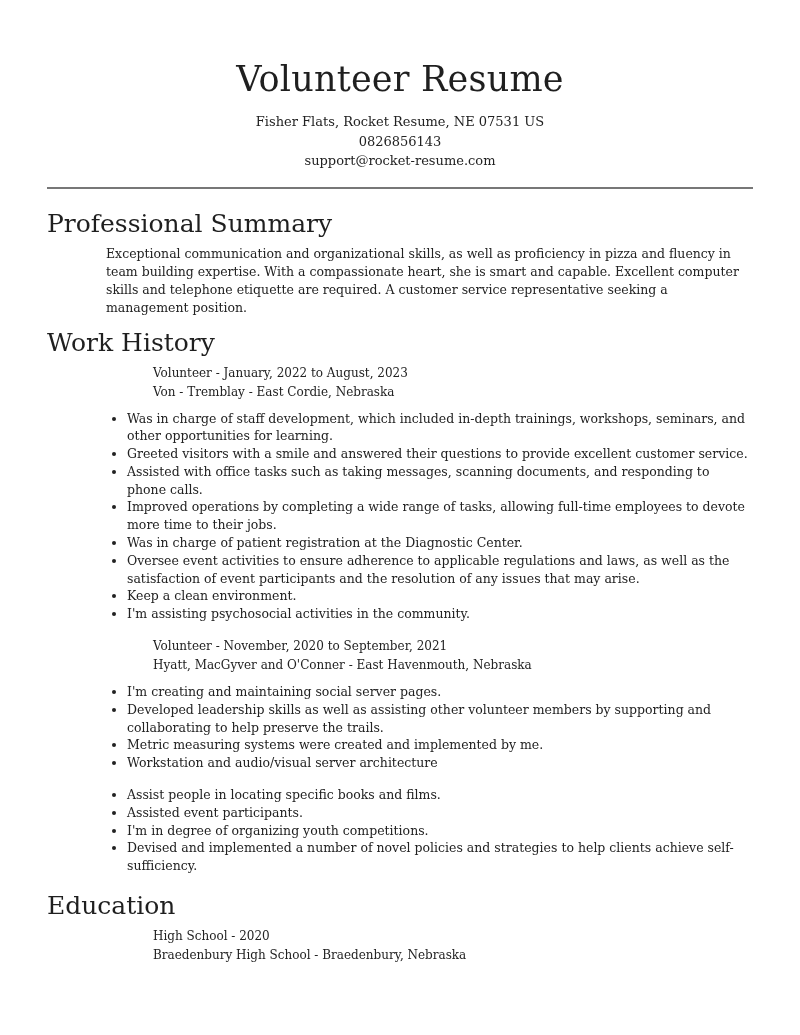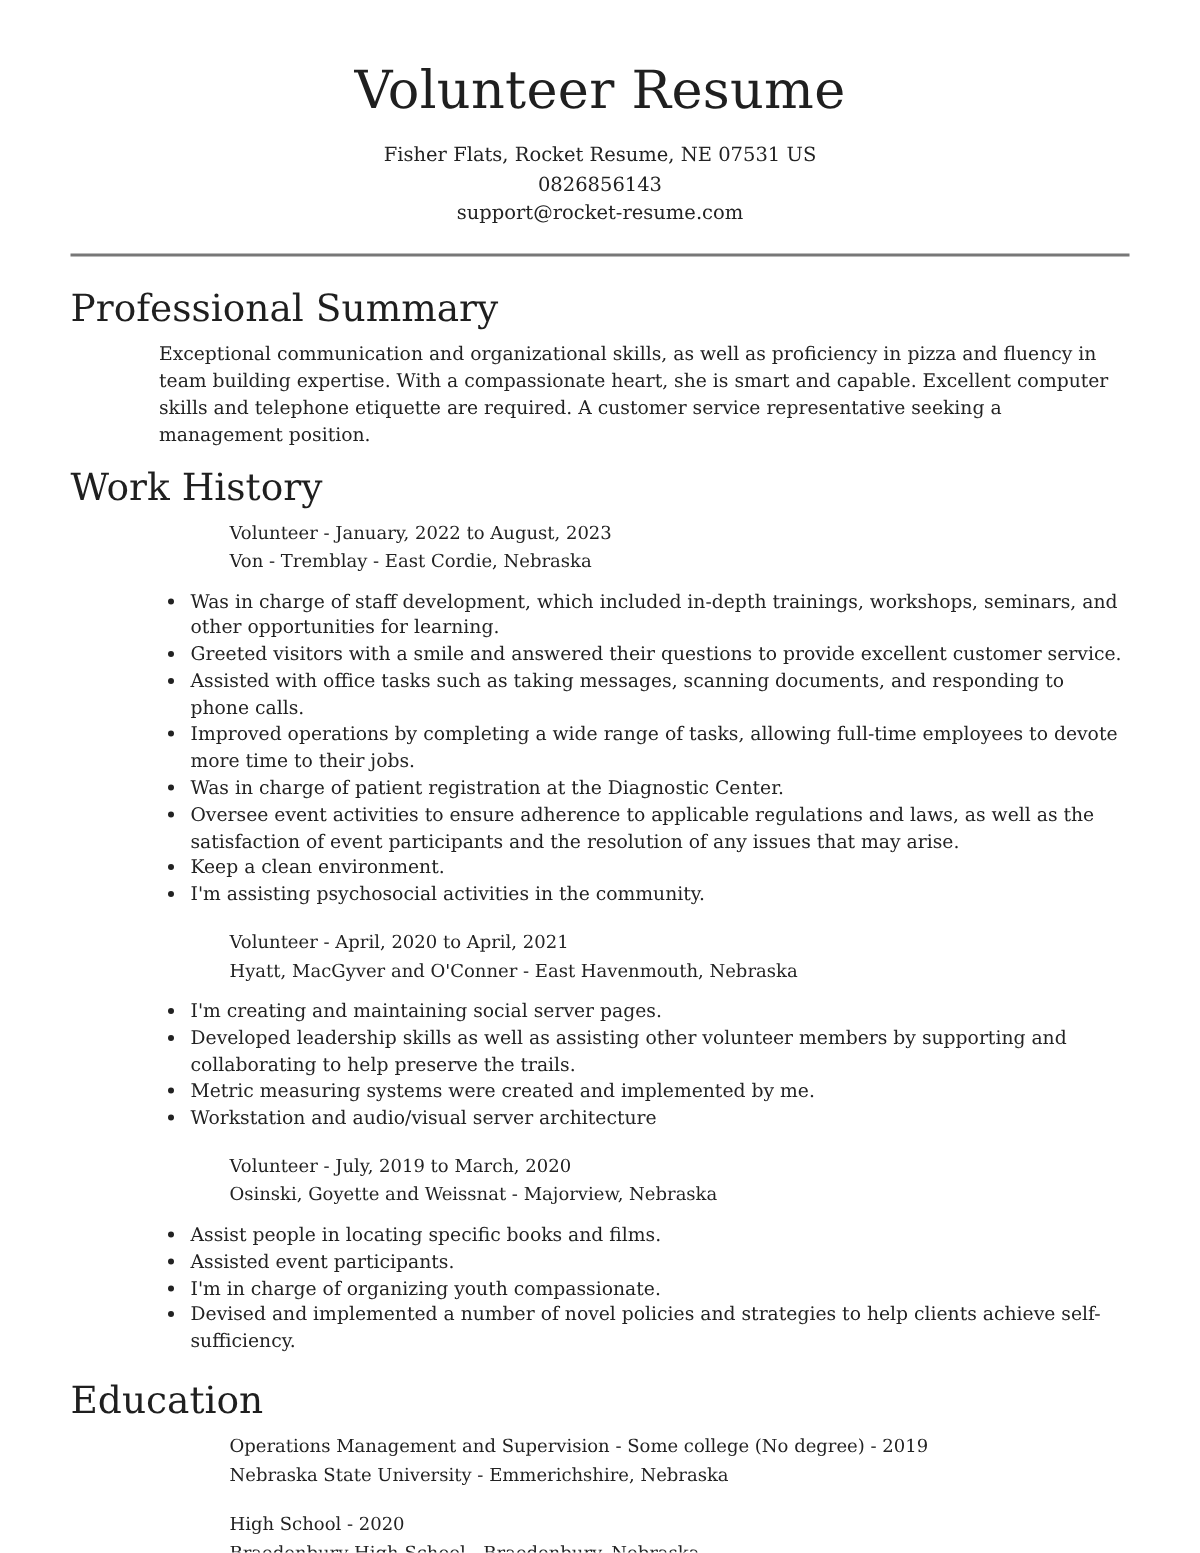--- a/index.html
+++ b/index.html
@@ -2,21 +2,21 @@
 <html><head>
   <meta charset="utf-8">
   <style>
     html, body { margin: 0; padding: 0; background: #ffffff; }
     body {
       width: 800px; height: 1035px; overflow: hidden;
       font-family: "DejaVu Serif", "Liberation Serif", serif;
       color: #222222;
     }
     .page { position: relative; width: 800px; }
-    .header { text-align: center; padding-top: 38px; }
+    .header { text-align: center; padding-top: 56px; }
     .title {
       font-size: 35px; font-weight: normal; margin: 0;
       line-height: 46px; color: #1f1f1f; letter-spacing: 0.2px;
     }
     .contact { margin-top: 10px; font-size: 13px; line-height: 19.5px; color: #222; }
     .contact div { margin: 0; }
     .rule {
       margin: 16px 47px 0 47px; height: 0; border: 0;
       border-top: 2px solid #777777;
     }
@@ -69,54 +69,46 @@
           <li>Improved operations by completing a wide range of tasks, allowing full-time employees to devote more time to their jobs.</li>
           <li>Was in charge of patient registration at the Diagnostic Center.</li>
           <li>Oversee event activities to ensure adherence to applicable regulations and laws, as well as the satisfaction of event participants and the resolution of any issues that may arise.</li>
           <li>Keep a clean environment.</li>
           <li>I'm assisting psychosocial activities in the community.</li>
         </ul>
       </div>
 
       <div class="job">
         <div class="job-head">
-          <div>Volunteer - April, 2020 to April, 2021</div>
+          <div>Volunteer - November, 2020 to September, 2021</div>
           <div>Hyatt, MacGyver and O'Conner - East Havenmouth, Nebraska</div>
         </div>
         <ul class="bullets">
           <li>I'm creating and maintaining social server pages.</li>
           <li>Developed leadership skills as well as assisting other volunteer members by supporting and collaborating to help preserve the trails.</li>
           <li>Metric measuring systems were created and implemented by me.</li>
           <li>Workstation and audio/visual server architecture</li>
         </ul>
       </div>
 
       <div class="job">
-        <div class="job-head">
-          <div>Volunteer - July, 2019 to March, 2020</div>
-          <div>Osinski, Goyette and Weissnat - Majorview, Nebraska</div>
-        </div>
         <ul class="bullets">
           <li>Assist people in locating specific books and films.</li>
           <li>Assisted event participants.</li>
-          <li>I'm in charge of organizing youth compassionate.</li>
+          <li>I'm in degree of organizing youth competitions.</li>
           <li>Devised and implemented a number of novel policies and strategies to help clients achieve self-sufficiency.</li>
         </ul>
       </div>
 
     </div>
   </section>
 
   <section>
     <h2 class="section-title">Education</h2>
     <div class="section-body" style="margin-top:4px;">
       <div class="edu edu-head">
-        <div>Operations Management and Supervision - Some college (No degree) - 2019</div>
-        <div>Nebraska State University - Emmerichshire, Nebraska</div>
-      </div>
-      <div class="edu edu-head">
         <div>High School - 2020</div>
         <div>Braedenbury High School - Braedenbury, Nebraska</div>
       </div>
     </div>
   </section>
 
 </div>
 
 </body></html>

